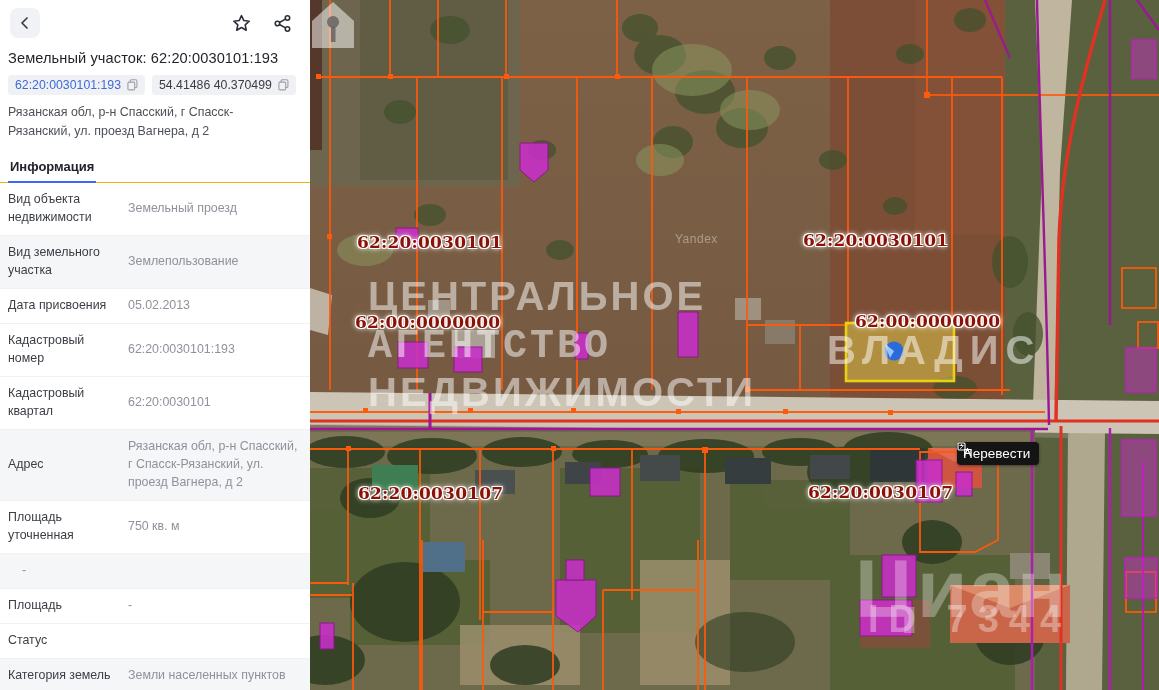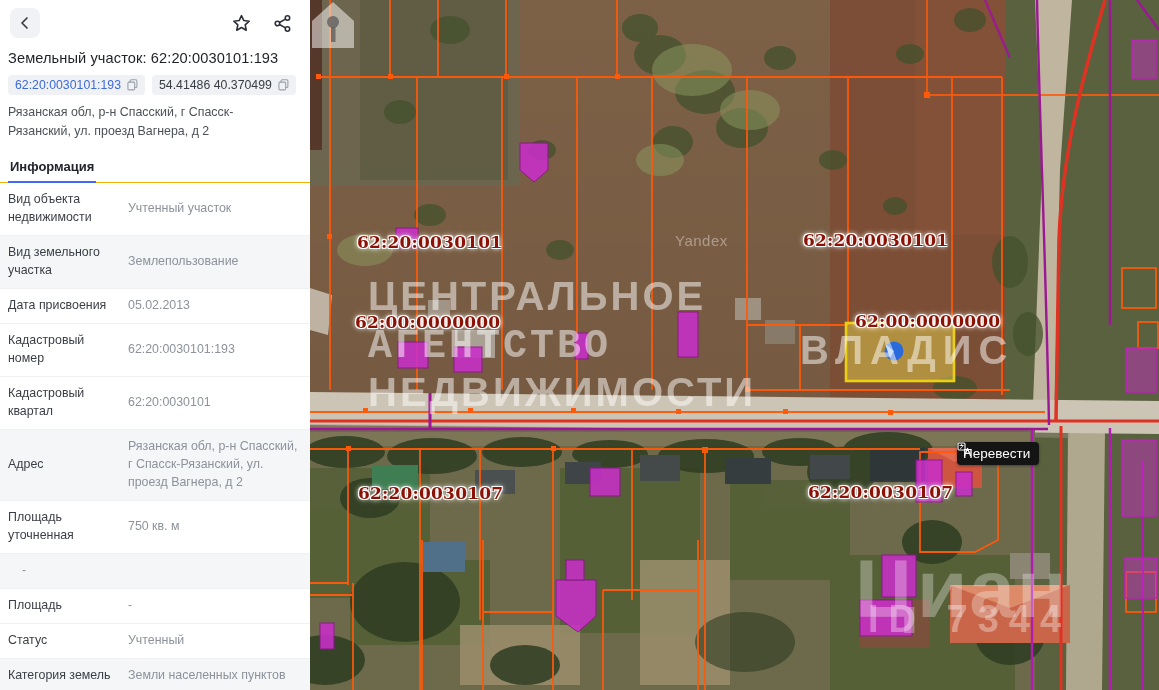--- a/index.html
+++ b/index.html
@@ -34,22 +34,22 @@
   
   .map{position:absolute;left:310px;top:0;width:849px;height:690px;overflow:hidden;background:#6f5840;}
   .map svg{position:absolute;left:0;top:0;}
   .plabel{position:absolute;font-family:"DejaVu Serif","Liberation Serif",serif;font-weight:700;
           font-size:17px;color:#8a1206;white-space:nowrap;z-index:10;letter-spacing:.2px;
           text-shadow:-1px -1px 0 #fff,1px -1px 0 #fff,-1px 1px 0 #fff,1px 1px 0 #fff,0 0 4px #fff,0 0 6px #fff;}
   .wm{position:absolute;color:rgba(255,255,255,.5);font-weight:700;white-space:nowrap;z-index:8;}
   .wm-l1{left:58px;top:274px;font-size:40px;letter-spacing:3px;}
   .wm-l2{left:58px;top:324px;font-size:40px;letter-spacing:3px;font-family:Liberation Mono, monospace;}
   .wm-l3{left:58px;top:370px;font-size:40px;letter-spacing:3px;}
-  .wm-vladis{left:490px;top:328px;font-size:40px;letter-spacing:7px;color:rgba(255,255,255,.5);}
-  .wm-yandex{left:365px;top:232px;font-size:15px;font-weight:400;color:rgba(255,255,255,.38);letter-spacing:.5px;}
+  .wm-vladis{left:490px;top:328px;font-size:40px;letter-spacing:7px;color:rgba(255,255,255,.5);padding-left:27px;}
+  .wm-yandex{left:365px;top:232px;font-size:12px;font-weight:400;color:rgba(255,255,255,.38);letter-spacing:.5px;}
   .wm-cian{left:545px;top:542px;font-size:82px;letter-spacing:2px;color:rgba(255,255,255,.30);}
   .wm-cian-id{left:558px;top:598px;font-size:38px;letter-spacing:10px;color:rgba(255,255,255,.34);}
   .vladis-house{position:absolute;left:440px;top:322px;z-index:8;}
   .translate-tip{position:absolute;left:647px;top:442px;z-index:20;background:#141414;color:#fff;
                  border-radius:4px;padding:4px 9px 4px 6px;display:flex;align-items:center;gap:6px;
                  font-size:13.5px;cursor:pointer;box-shadow:0 1px 3px rgba(0,0,0,.4);}
 </style>
 </head>
 <body>
 
@@ -98,21 +98,21 @@
 
     <div class="address">Рязанская обл, р-н Спасский, г Спасск-Рязанский, ул. проезд Вагнера, д 2</div>
 
     <div class="tabbar">
       <span class="tab">Информация</span>
     </div>
 
     <div class="infotable">
       <div class="irow">
         <span class="lbl">Вид объекта недвижимости</span>
-        <span class="val">Учтенный участок</span>
+        <span class="val">Земельный проезд</span>
       </div>
       <div class="irow shaded">
         <span class="lbl">Вид земельного участка</span>
         <span class="val">Землепользование</span>
       </div>
       <div class="irow">
         <span class="lbl">Дата присвоения</span>
         <span class="val">05.02.2013</span>
       </div>
       <div class="irow">
@@ -133,21 +133,20 @@
       </div>
       <div class="irow shaded">
         <span class="val">-</span>
       </div>
       <div class="irow">
         <span class="lbl">Площадь</span>
         <span class="val">-</span>
       </div>
       <div class="irow">
         <span class="lbl">Статус</span>
-        <span class="val">Учтенный</span>
       </div>
       <div class="irow shaded">
         <span class="lbl">Категория земель</span>
         <span class="val">Земли населенных пунктов</span>
       </div>
 
     </div>
   </div>
 
   <div class="map">

